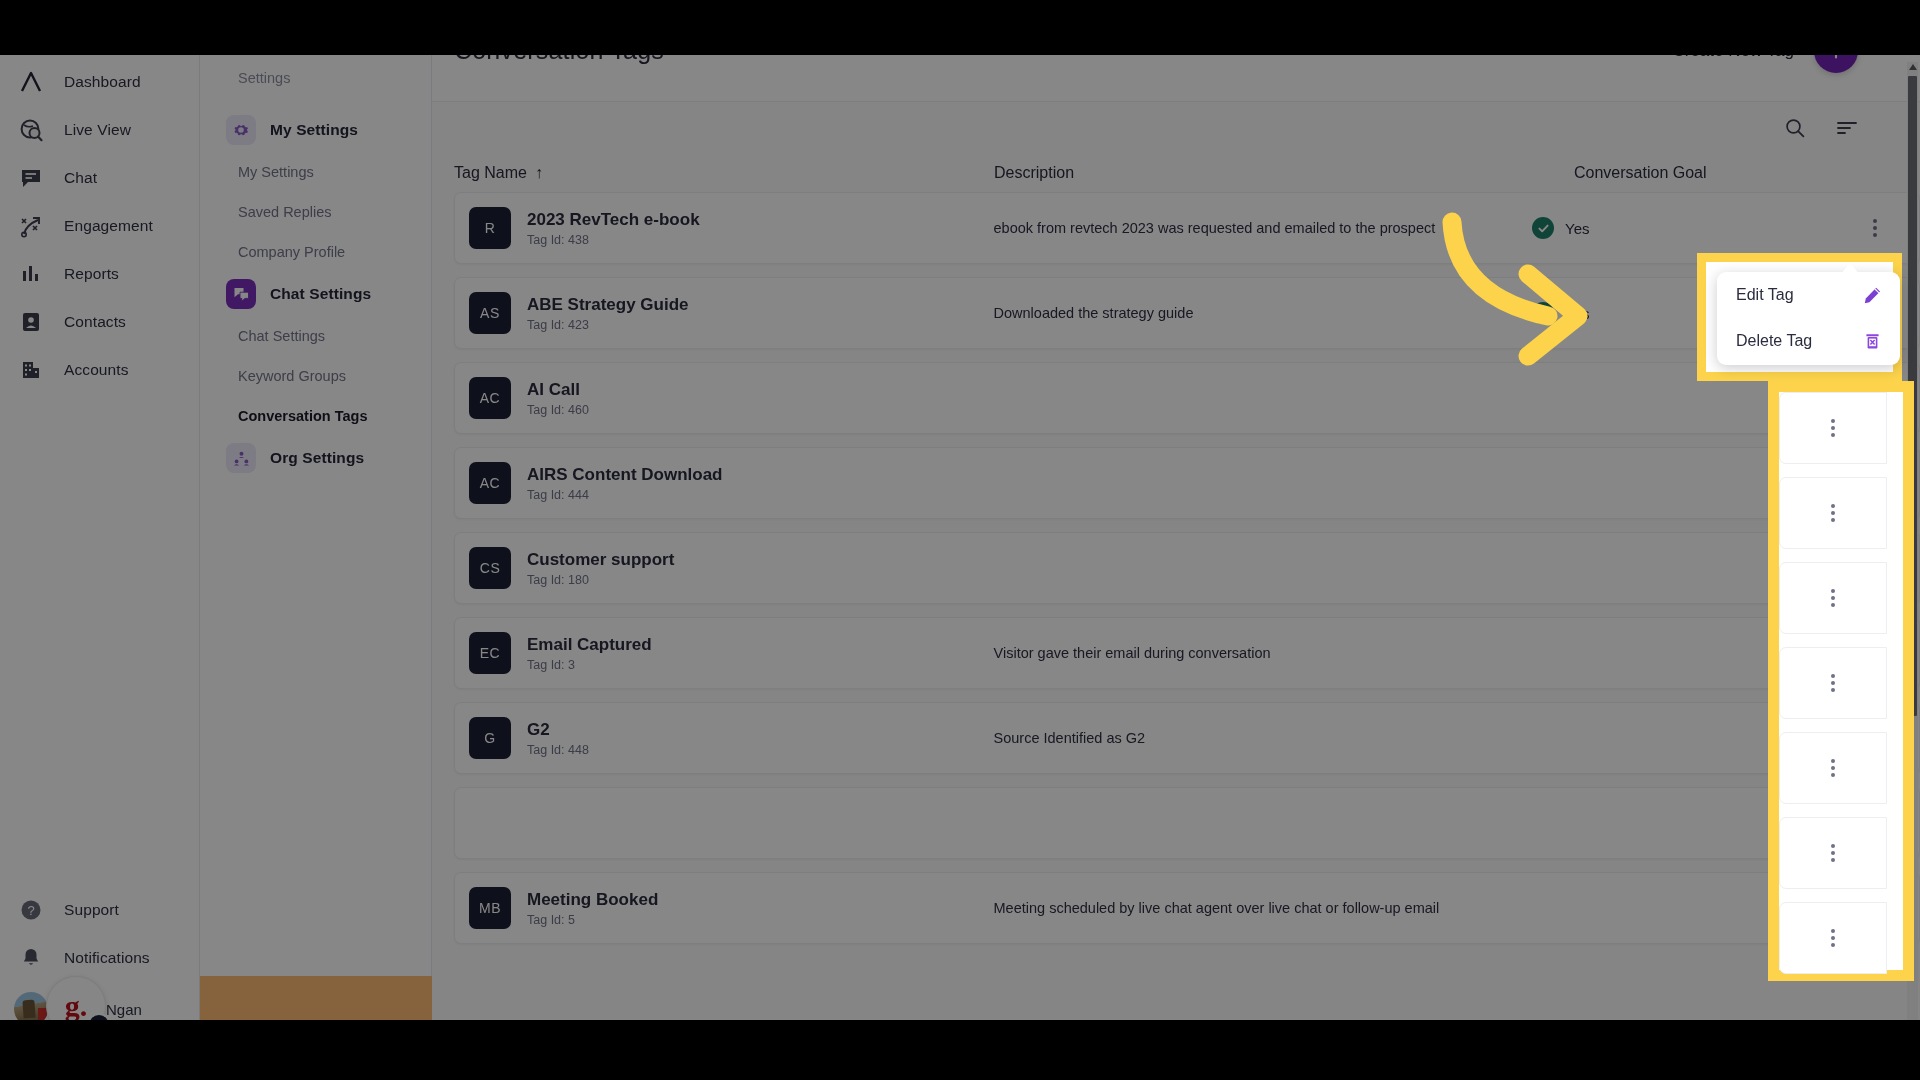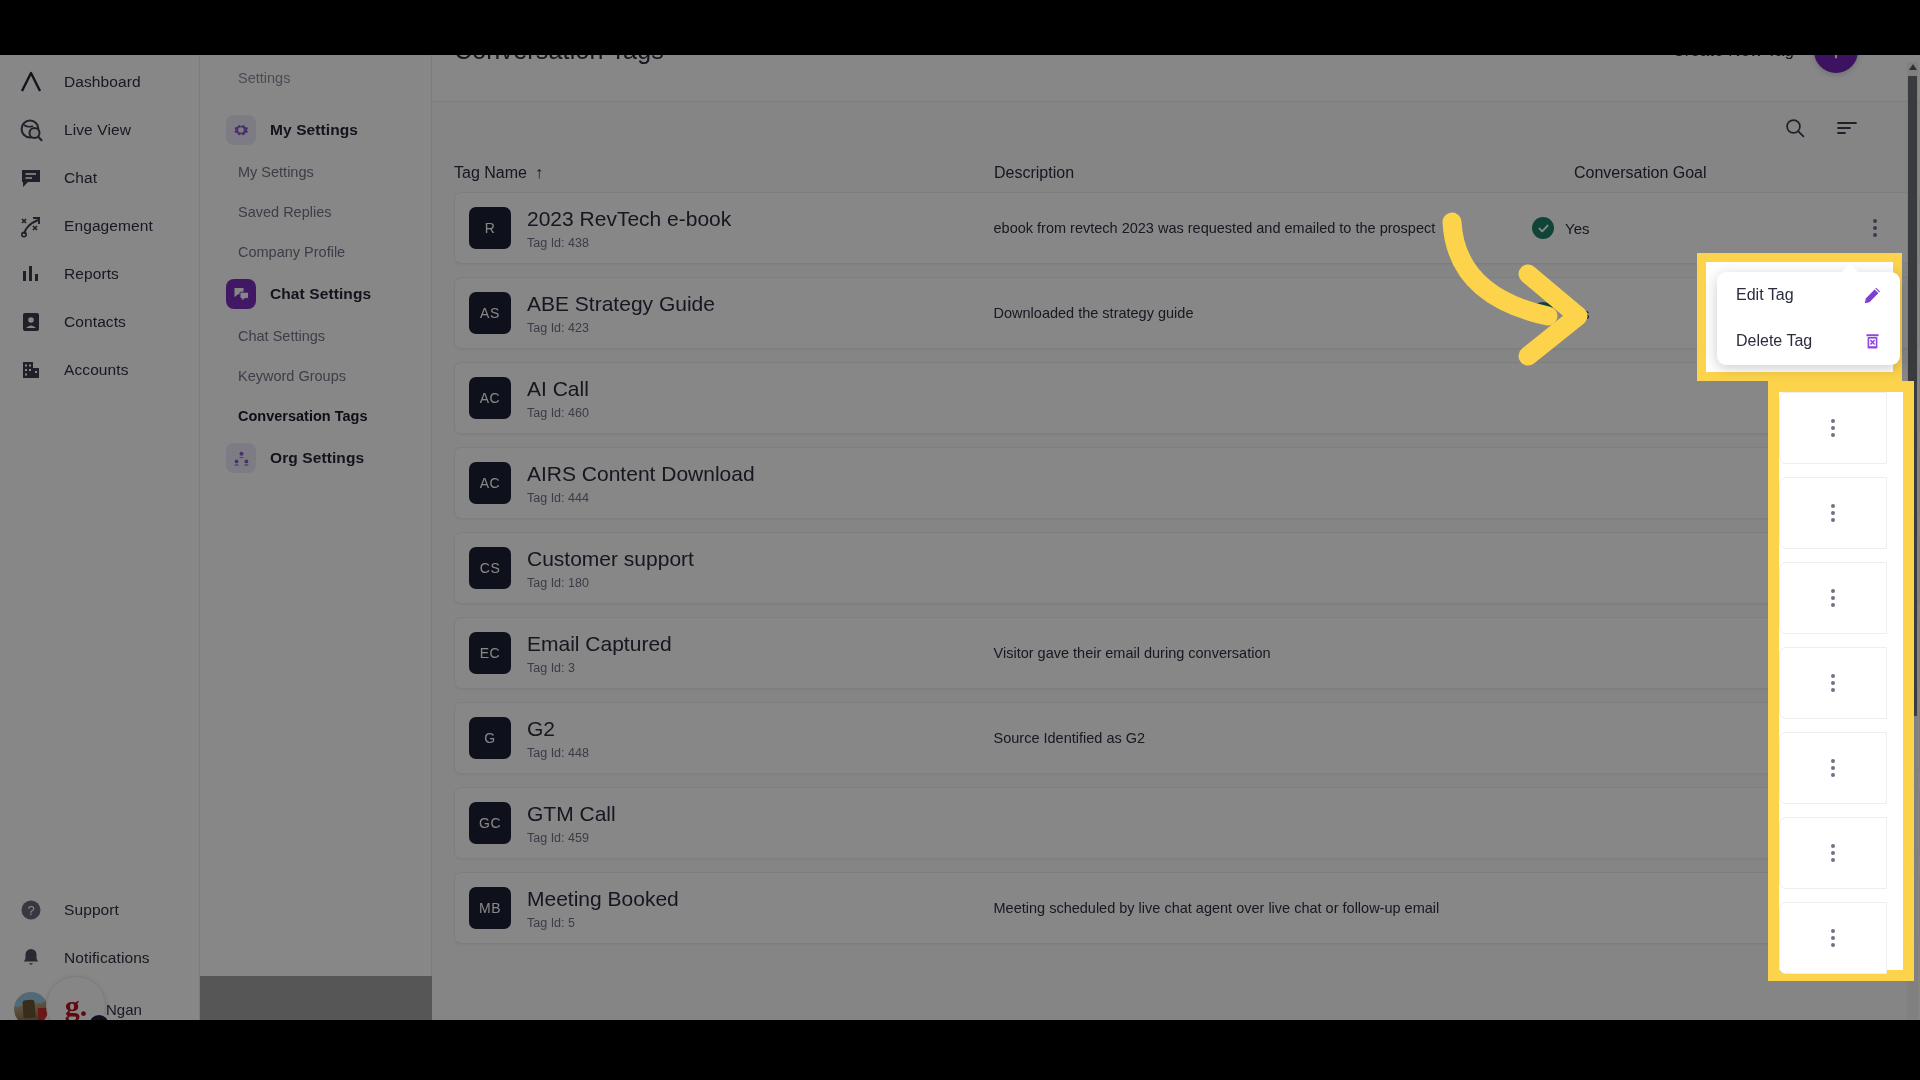--- a/index.html
+++ b/index.html
@@ -1,19 +1,19 @@
 <!DOCTYPE html>
 <html><head>
 <meta charset="utf-8">
 <style>
   * { box-sizing: border-box; margin:0; padding:0; }
   html,body{ width:1920px; height:1080px; overflow:hidden; background:#000; }
   body{ font-family:"Liberation Sans", sans-serif; }
 
-  #app{ position:relative; width:1920px; height:1080px; background:#a3a3a3; overflow:hidden; }
+  #app{ position:relative; width:1920px; height:1080px; background:#fdba74; overflow:hidden; }
 
   
   #rail{
     position:absolute; left:0; top:0; width:200px; height:1080px;
     background:#ffffff; border-right:1px solid #e8e8ec;
     display:flex; flex-direction:column; z-index:5;
   }
   .rail-top{ padding-top:58px; }
   .rail-item{
     display:flex; align-items:center; gap:16px;
@@ -83,21 +83,21 @@
   .th-goal{ width:300px;margin-left:40px; }
 
   .rows{ padding-left:22px; }
   .row{
     position:relative; display:flex; align-items:center; height:72px; margin-bottom:13px;
     background:#fff; border:1px solid #edeef2; border-radius:7px; box-shadow:0 1px 2px rgba(30,30,60,.05);
   }
   .c-name{ width:540px; display:flex; align-items:center; gap:16px; padding-left:14px; }
   .tag-av{ width:42px;height:42px;border-radius:7px;background:#1b1f33;color:#fff;
            display:flex;align-items:center;justify-content:center;font-size:14px;letter-spacing:.6px;flex:0 0 42px;}
-  .tag-t1{ font-size:21px; color:#2b2c3e; line-height:1.25; }
+  .tag-t1{ font-size:17px; color:#2b2c3e; line-height:1.25;font-weight:bold; }
   .tag-t2{ font-size:12.5px; color:#6f7287; margin-top:3px; }
   .c-desc{ width:540px; font-size:14.5px; color:#2f3043; padding-right:14px; }
   .c-goal{ width:300px; display:flex; align-items:center; gap:11px; font-size:15px; color:#2b2c3e; }
   .chk{ width:22px;height:22px;border-radius:50%;background:#20806b;display:flex;align-items:center;justify-content:center;flex:0 0 22px;}
   .c-menu{ margin-left:auto; width:88px; display:flex; align-items:center; justify-content:center; cursor:pointer; }
   .kebab{ display:flex; flex-direction:column; gap:3px; align-items:center; }
   .kebab i{ width:4px;height:4px;border-radius:50%;background:#6f7287;display:block; }
 
   
   #scrollbar{ position:absolute; right:2px; top:62px; width:11px; bottom:6px; z-index:7; }
@@ -487,27 +487,20 @@
           <div class="c-goal"></div>
           <div class="c-menu">
             <span class="kebab">
               <i></i>
               <i></i>
               <i></i>
             </span>
           </div>
         </div>
         <div class="row">
-          <div class="c-name">
-            <span class="tag-av">GC</span>
-            <span>
-              <span class="tag-t1" style="display:block">GTM Call</span>
-              <span class="tag-t2" style="display:block">Tag Id: 459</span>
-            </span>
-          </div>
           <div class="c-desc"></div>
           <div class="c-goal"></div>
           <div class="c-menu">
             <span class="kebab">
               <i></i>
               <i></i>
               <i></i>
             </span>
           </div>
         </div>

